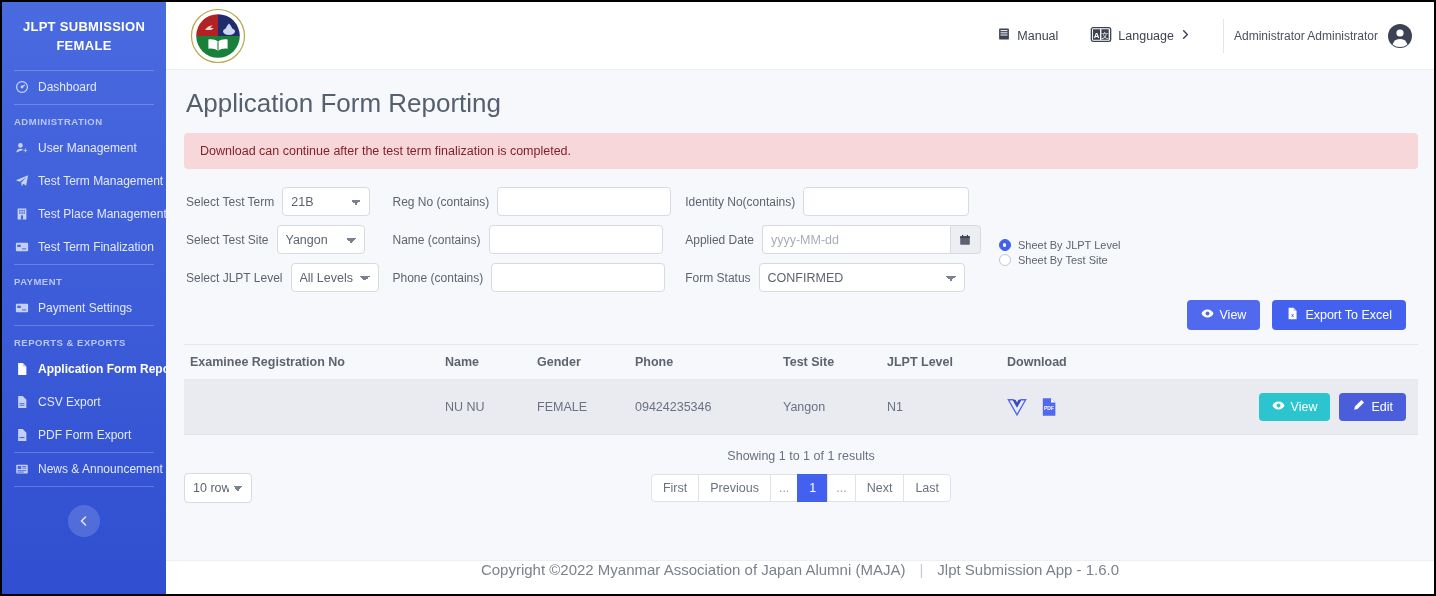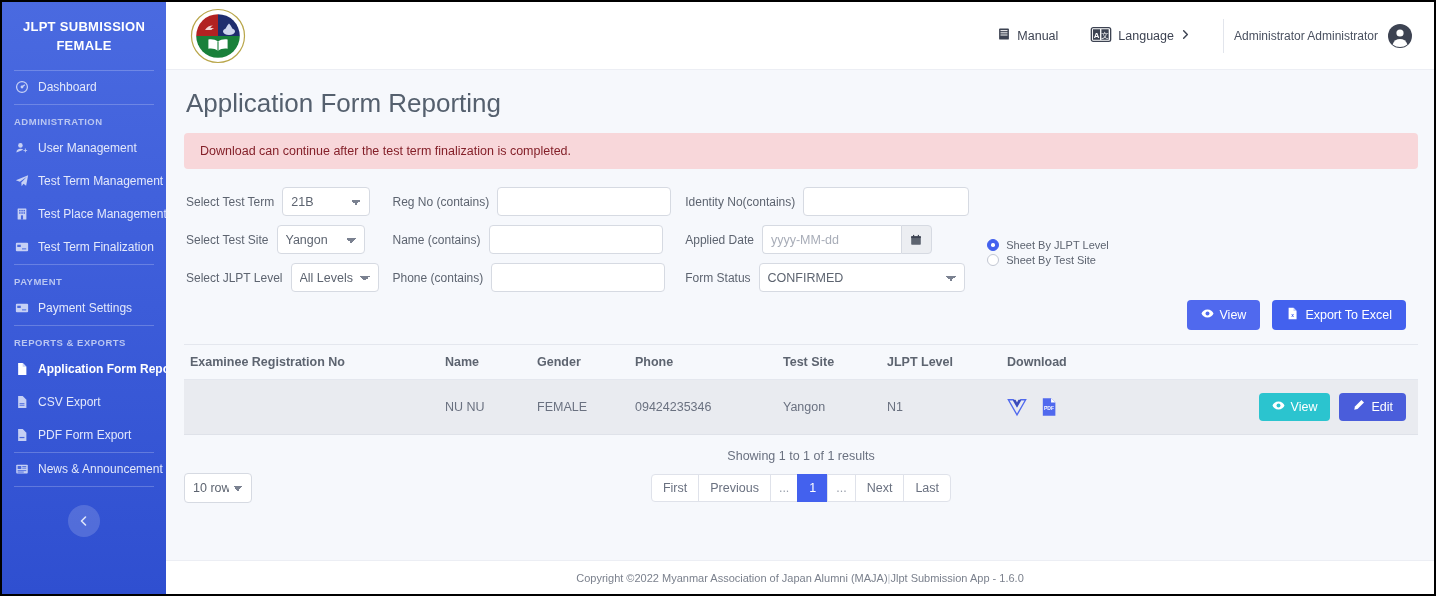--- a/index.html
+++ b/index.html
@@ -298,22 +298,23 @@
   .pagination .pg:last-child { border-radius: 0 4px 4px 0; }
   .pagination .pg.active {
     background: #4361ee; border-color: #4361ee; color: #fff;
   }
   .pagination .pg.dots { color: #9aa0ac; padding: 6px 8px; }
 
   .footer {
     flex: 0 0 34px;
     background: #ffffff;
     border-top: 1px solid #eceef4;
-    display: flex; align-items: center; justify-content: center;
-    font-size: 11px;
+    display: flex; justify-content: center;
+    gap: 14px;
+    font-size: 15px;
     color: #7b818d;
   }
   .foot-sep { color: #c6cad2; }
 </style>
 </head>
 <body>
 
 <div class="app">
 
   <aside class="sidebar">
@@ -559,21 +560,21 @@
         </div>
 
         <div class="fgrid">
           <div class="frow">
             <span class="flabel">Identity No(contains)</span>
             <input class="fc" style="width: 166px;" value="">
           </div>
           <div class="frow">
             <span class="flabel">Applied Date</span>
             <span class="date-group">
-              <input class="fc" style="width: 139px;" placeholder="yyyy-MM-dd">
+              <input class="fc" style="width: 188px;" placeholder="yyyy-MM-dd">
               <span class="date-btn">
                 <svg viewBox="0 0 16 16" fill="#5d6470">
                   <rect x="1.6" y="3" width="12.8" height="11.2" rx="1"></rect>
                   <rect x="1.6" y="3" width="12.8" height="2.4" fill="#3d4352"></rect>
                   <rect x="4" y="1.2" width="1.6" height="2.6" fill="#3d4352"></rect>
                   <rect x="10.4" y="1.2" width="1.6" height="2.6" fill="#3d4352"></rect>
                 </svg>
               </span>
             </span>
           </div>

